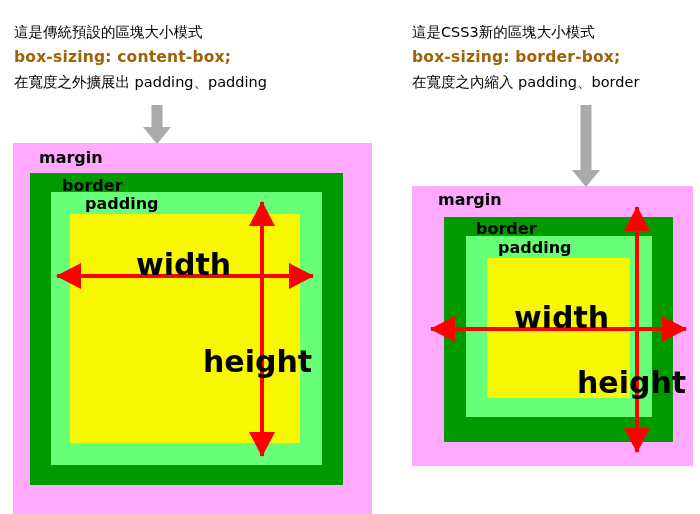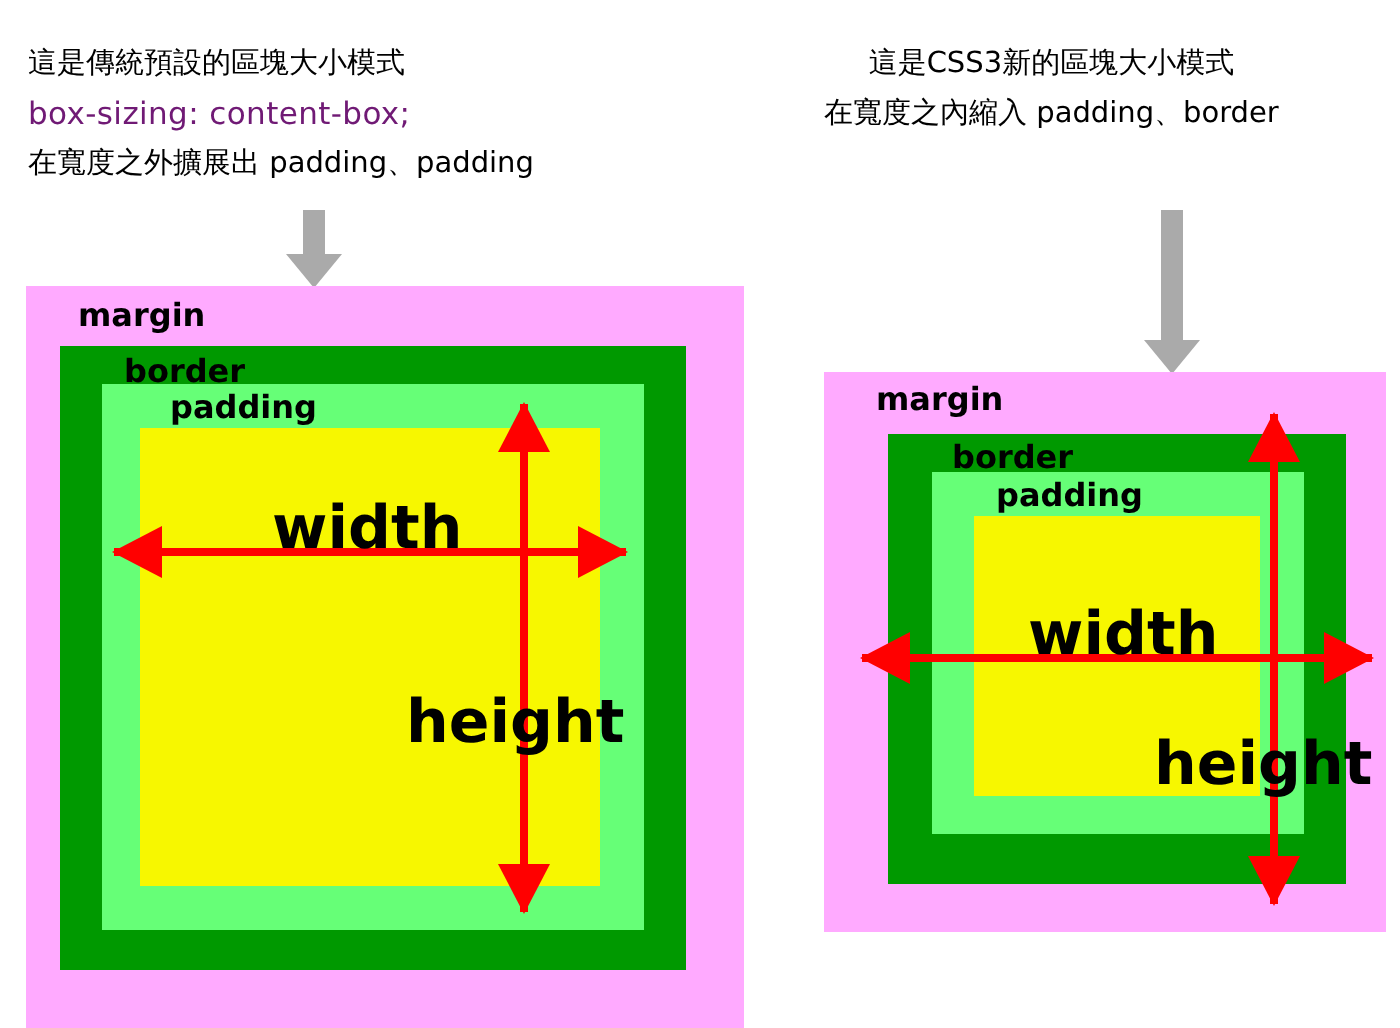--- a/index.html
+++ b/index.html
@@ -24,25 +24,25 @@
 
   
   .caption {
     position: absolute;
     font-size: 14.5px;
     line-height: 25px;
     color: #000000;
     white-space: nowrap;
   }
   .caption.left  { left: 14px; top: 20px; }
-  .caption.right { left: 412px; top: 20px; text-align: center; }
+  .caption.right { left: 412px; top: 20px; }
 
   .caption .code {
-    color: #701a75;
-    font-weight: normal;
+    color: #a16207;
+    font-weight: bold;
     font-size: 15.5px;
     letter-spacing: 0.2px;
   }
   .caption .ln { display: block; }
 
   
   .grey-arrow { position: absolute; }
   .grey-arrow .shaft {
     position: absolute;
     left: 50%;
@@ -182,20 +182,21 @@
     <div class="measure" style="left:236px; top:59px; width:26px; height:254px;">
       <div class="line-v"></div>
       <div class="arrowhead up"></div>
       <div class="arrowhead down"></div>
     </div>
     <div class="measure-label" style="left:190px; top:207px;">height</div>
   </div>
 
   <div class="caption right">
     <span class="ln">這是CSS3新的區塊大小模式</span>
+    <span class="ln code">box-sizing: border-box;</span>
     <span class="ln">在寬度之內縮入  padding、border</span>
   </div>
 
   <div class="grey-arrow" style="left:572px; top:105px; width:28px; height:82px;">
     <div class="shaft" style="height:66px;"></div>
     <div class="head"></div>
   </div>
 
   <div class="boxmodel" style="left:412px; top:186px; width:281px; height:280px;">
 

